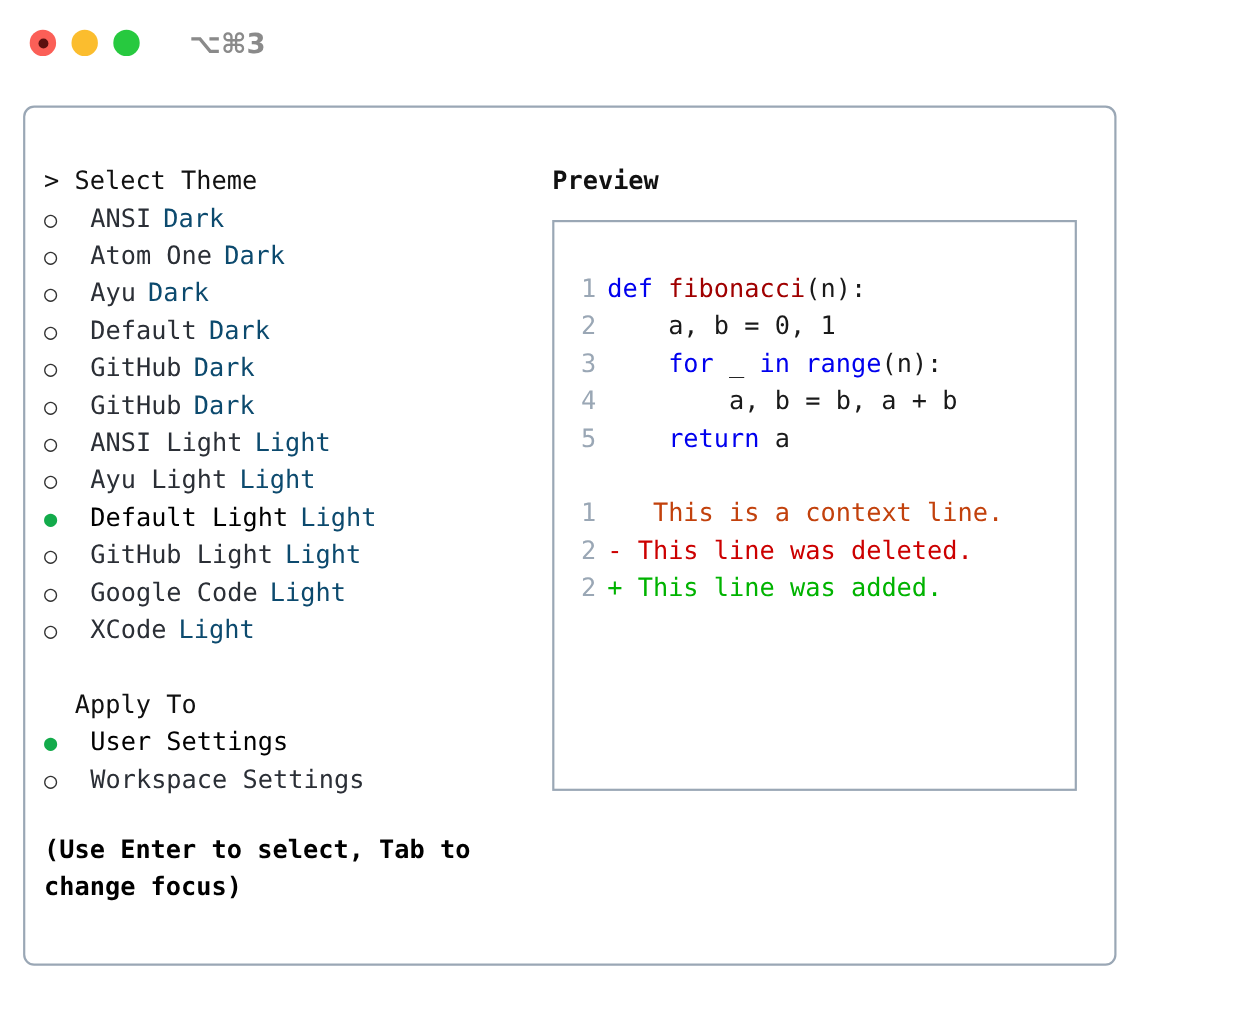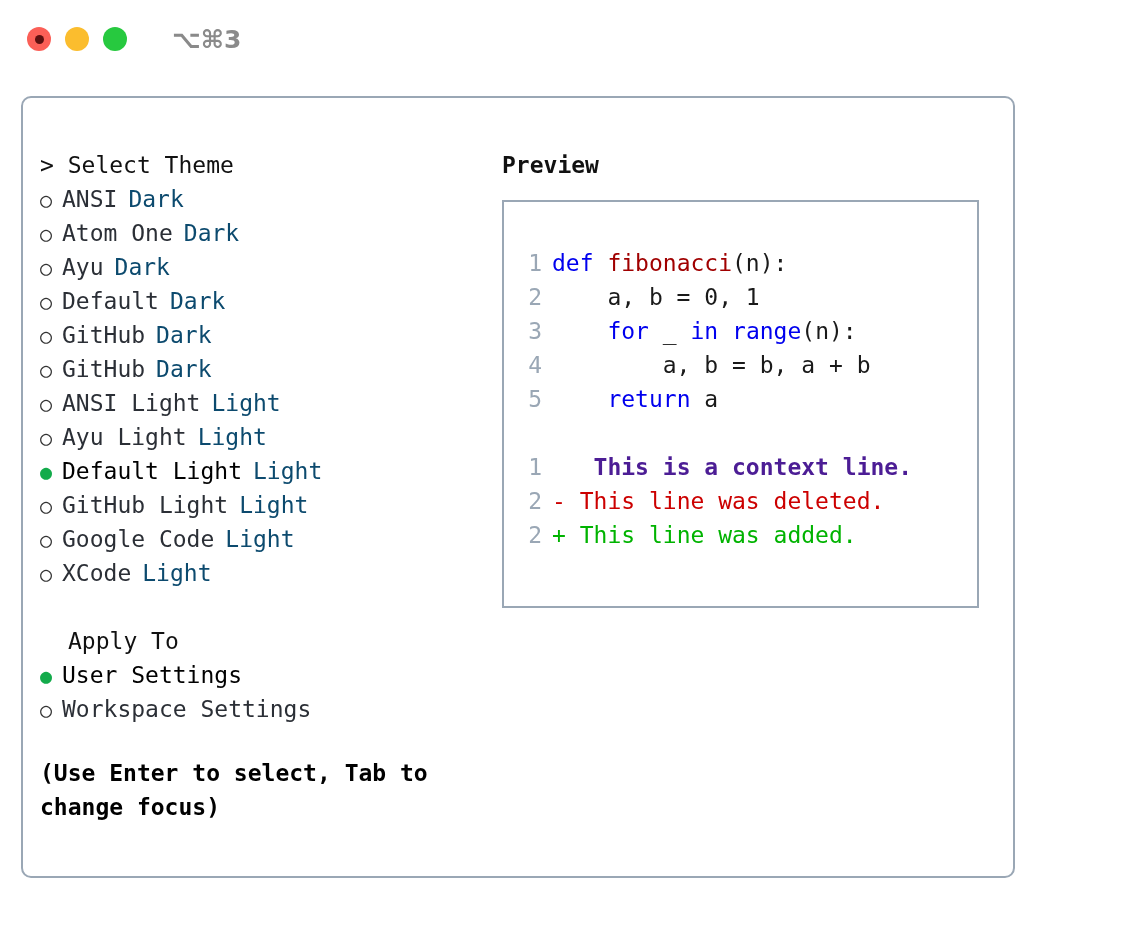--- a/index.html
+++ b/index.html
@@ -117,20 +117,21 @@
     flex: 0 0 22px;
     font-size: 20px;
     color: #333333;
     line-height: 34px;
   }
   .bullet.sel {
     color: #13ab4b;
   }
   .opt-label {
     color: #2b2f36;
+    margin-left: 20px;
   }
   .opt-row.selected .opt-label {
     color: #000000;
     text-align: right;
   }
   .opt-tag {
     color: #0c4a6e;
     margin-left: 11px;
   }
 
@@ -165,21 +166,21 @@
     font-size: 23px;
     font-weight: bold;
     color: #111111;
     line-height: 34px;
     white-space: pre;
   }
 
   #preview-box {
     margin-top: 18px;
     width: 477px;
-    height: 408px;
+    height: 519px;
     border: 2px solid #9aa7b5;
     box-sizing: border-box;
     background: #ffffff;
     padding: 44px 0 0 18px;
   }
 
   .code-line {
     font-size: 23px;
     line-height: 34px;
     height: 34px;
@@ -190,21 +191,21 @@
     display: inline-block;
     width: 20px;
     text-align: right;
     margin-right: 10px;
   }
   .tok-kw   { color: #0000ee; }
   .tok-fn   { color: #a00000; }
   .tok-plain{ color: #1a1a1a; }
 
   .diff-gap { height: 34px; }
-  .diff-ctx { color: #4c1d95; font-weight: bold; }
+  .diff-ctx { color: #c2410c; }
   .diff-del { color: #cc0000; }
   .diff-add { color: #00b300; }
 </style>
 </head>
 <body>
 
 <div id="app-window">
 
   <div id="titlebar">
     <div class="traffic-lights">

